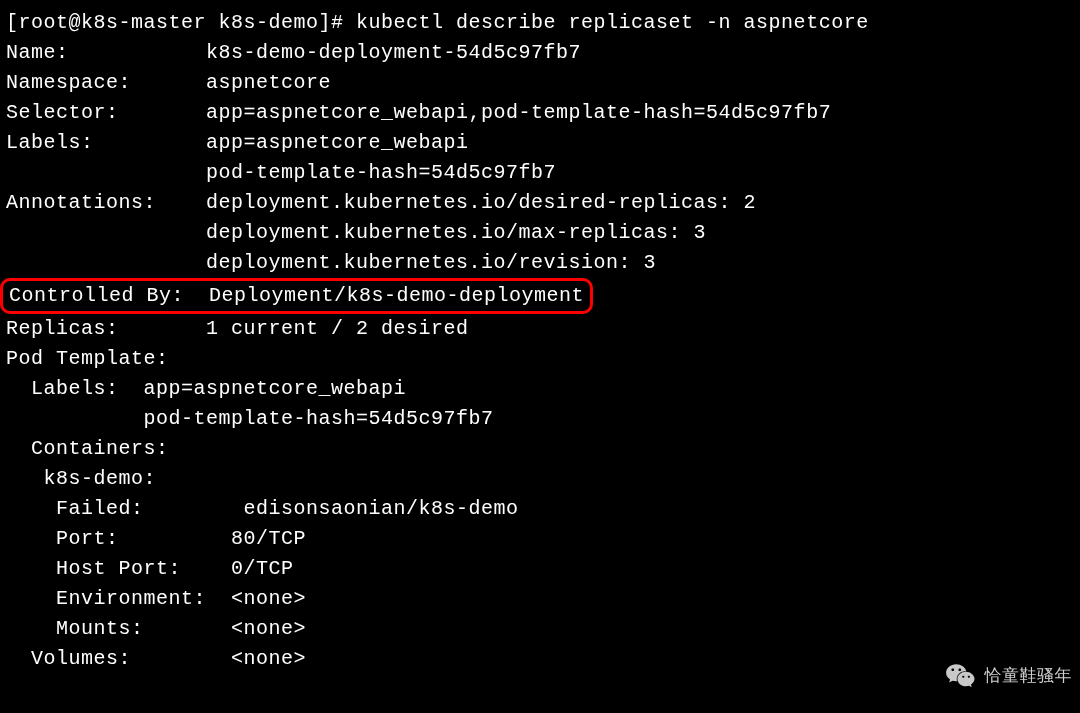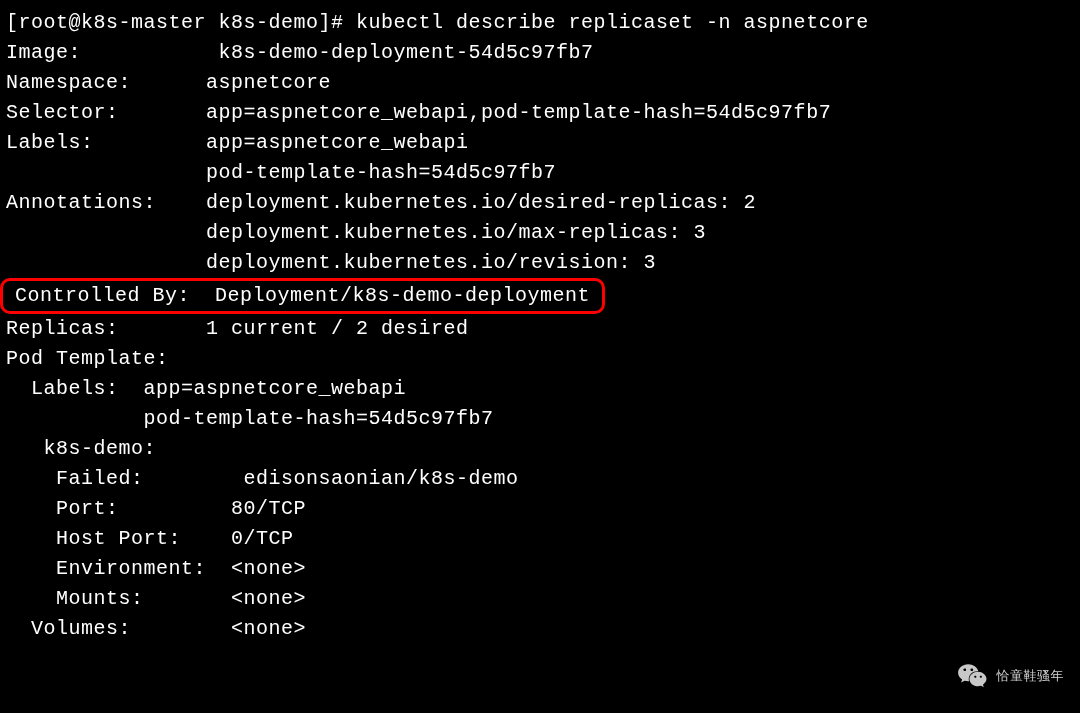--- a/index.html
+++ b/index.html
@@ -21,63 +21,64 @@
       letter-spacing: 0.5px;
     }
     .terminal-line {
       white-space: pre;
       font-family: Liberation Mono, monospace;
     }
     .highlight-box {
       border: 3px solid #ff0000;
       border-radius: 10px;
       display: inline-block;
-      padding: 0px 12px;
+      padding: 0px 6px;
       margin-left: -6px;
     }
     .watermark {
       position: absolute;
       bottom: 22px;
-      right: 16px;
+      right: 8px;
       display: flex;
       align-items: center;
       gap: 10px;
       color: #d0d0d0;
       font-family: "Microsoft YaHei", sans-serif;
-      font-size: 13px;
+      font-size: 17px;
     }
     .wechat-icon {
       width: 30px;
       height: 30px;
       display: inline-block;
     }
     .wechat-icon svg {
       width: 100%;
       height: 100%;
       fill: #c8c8c8;
     }
   </style>
 </head>
 <body>
 
 <div>
   <div class="terminal-line">[root@k8s-master k8s-demo]# kubectl describe replicaset -n aspnetcore</div>
-  <div class="terminal-line">Image:           k8s-demo-deployment-54d5c97fb7</div>
+  <div class="terminal-line">Name:           k8s-demo-deployment-54d5c97fb7</div>
   <div class="terminal-line">Namespace:      aspnetcore</div>
   <div class="terminal-line">Selector:       app=aspnetcore_webapi,pod-template-hash=54d5c97fb7</div>
   <div class="terminal-line">Labels:         app=aspnetcore_webapi</div>
   <div class="terminal-line">                pod-template-hash=54d5c97fb7</div>
   <div class="terminal-line">Annotations:    deployment.kubernetes.io/desired-replicas: 2</div>
   <div class="terminal-line">                deployment.kubernetes.io/max-replicas: 3</div>
   <div class="terminal-line">                deployment.kubernetes.io/revision: 3</div>
   <div><span class="highlight-box terminal-line">Controlled By:  Deployment/k8s-demo-deployment</span></div>
   <div class="terminal-line">Replicas:       1 current / 2 desired</div>
   <div class="terminal-line">Pod Template:</div>
   <div class="terminal-line">  Labels:  app=aspnetcore_webapi</div>
   <div class="terminal-line">           pod-template-hash=54d5c97fb7</div>
+  <div class="terminal-line">  Containers:</div>
   <div class="terminal-line">   k8s-demo:</div>
   <div class="terminal-line">    Failed:        edisonsaonian/k8s-demo</div>
   <div class="terminal-line">    Port:         80/TCP</div>
   <div class="terminal-line">    Host Port:    0/TCP</div>
   <div class="terminal-line">    Environment:  &lt;none&gt;</div>
   <div class="terminal-line">    Mounts:       &lt;none&gt;</div>
   <div class="terminal-line">  Volumes:        &lt;none&gt;</div>
 </div>
 
 <div class="watermark">

